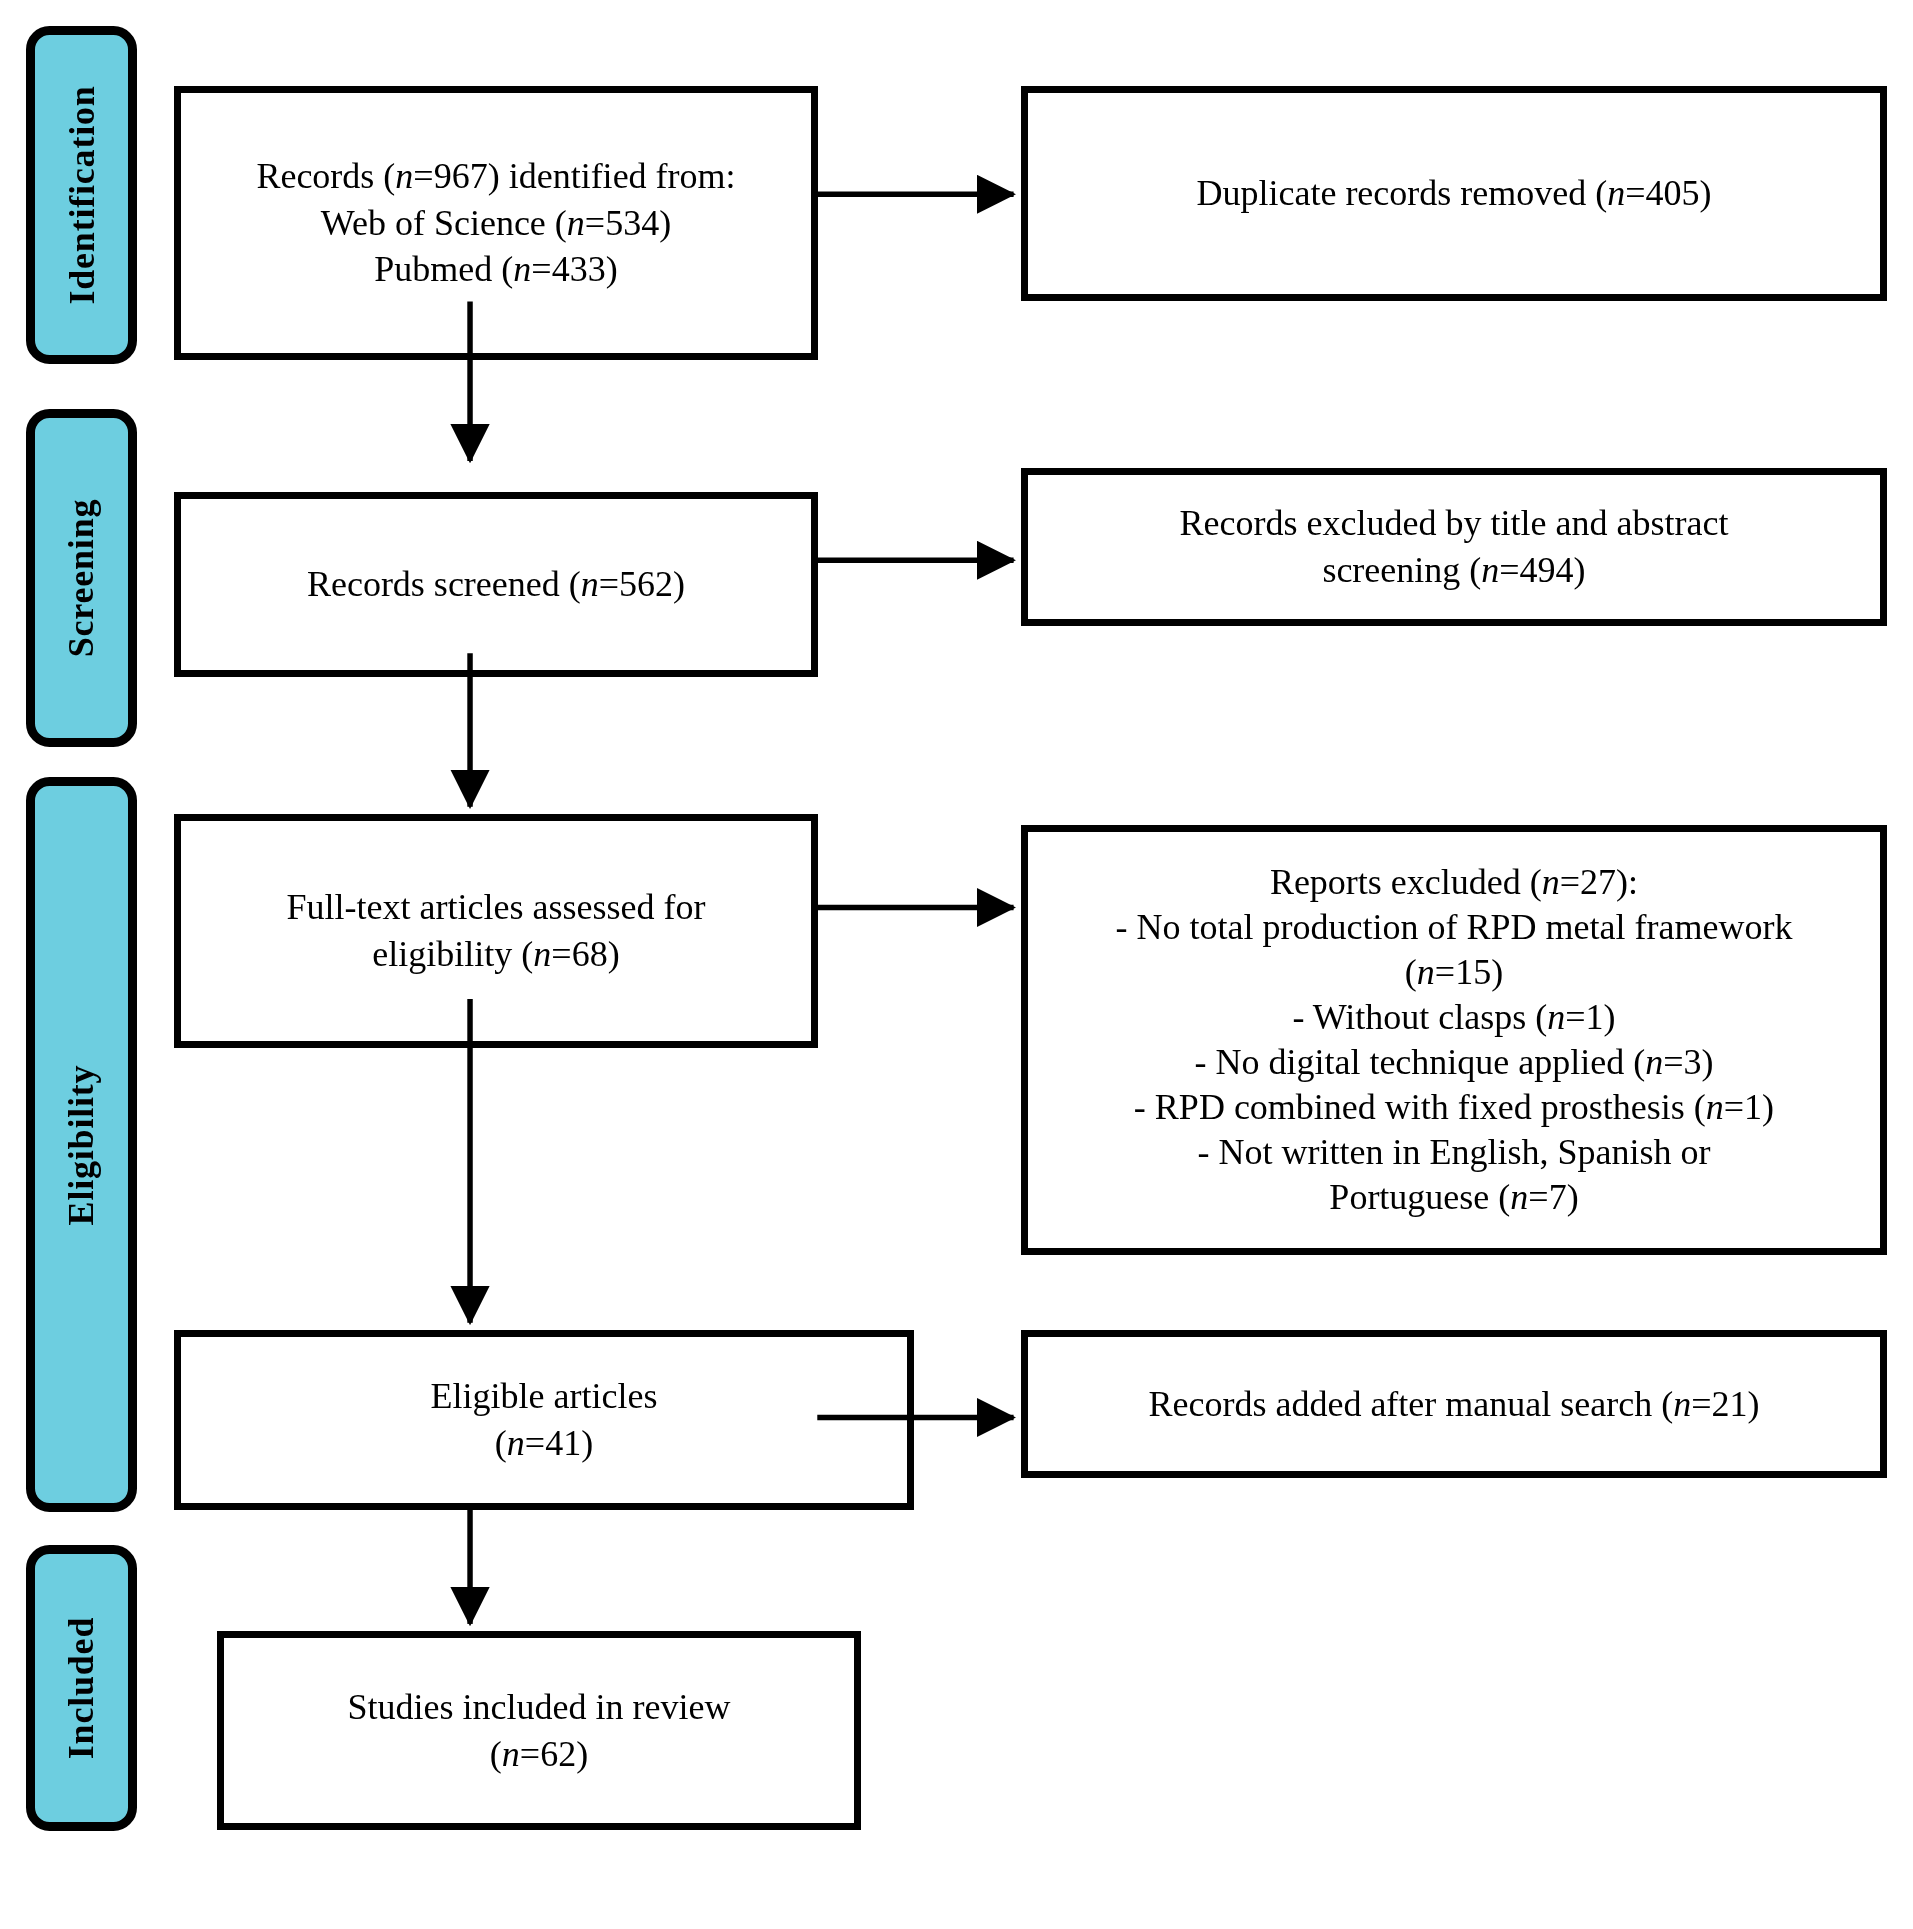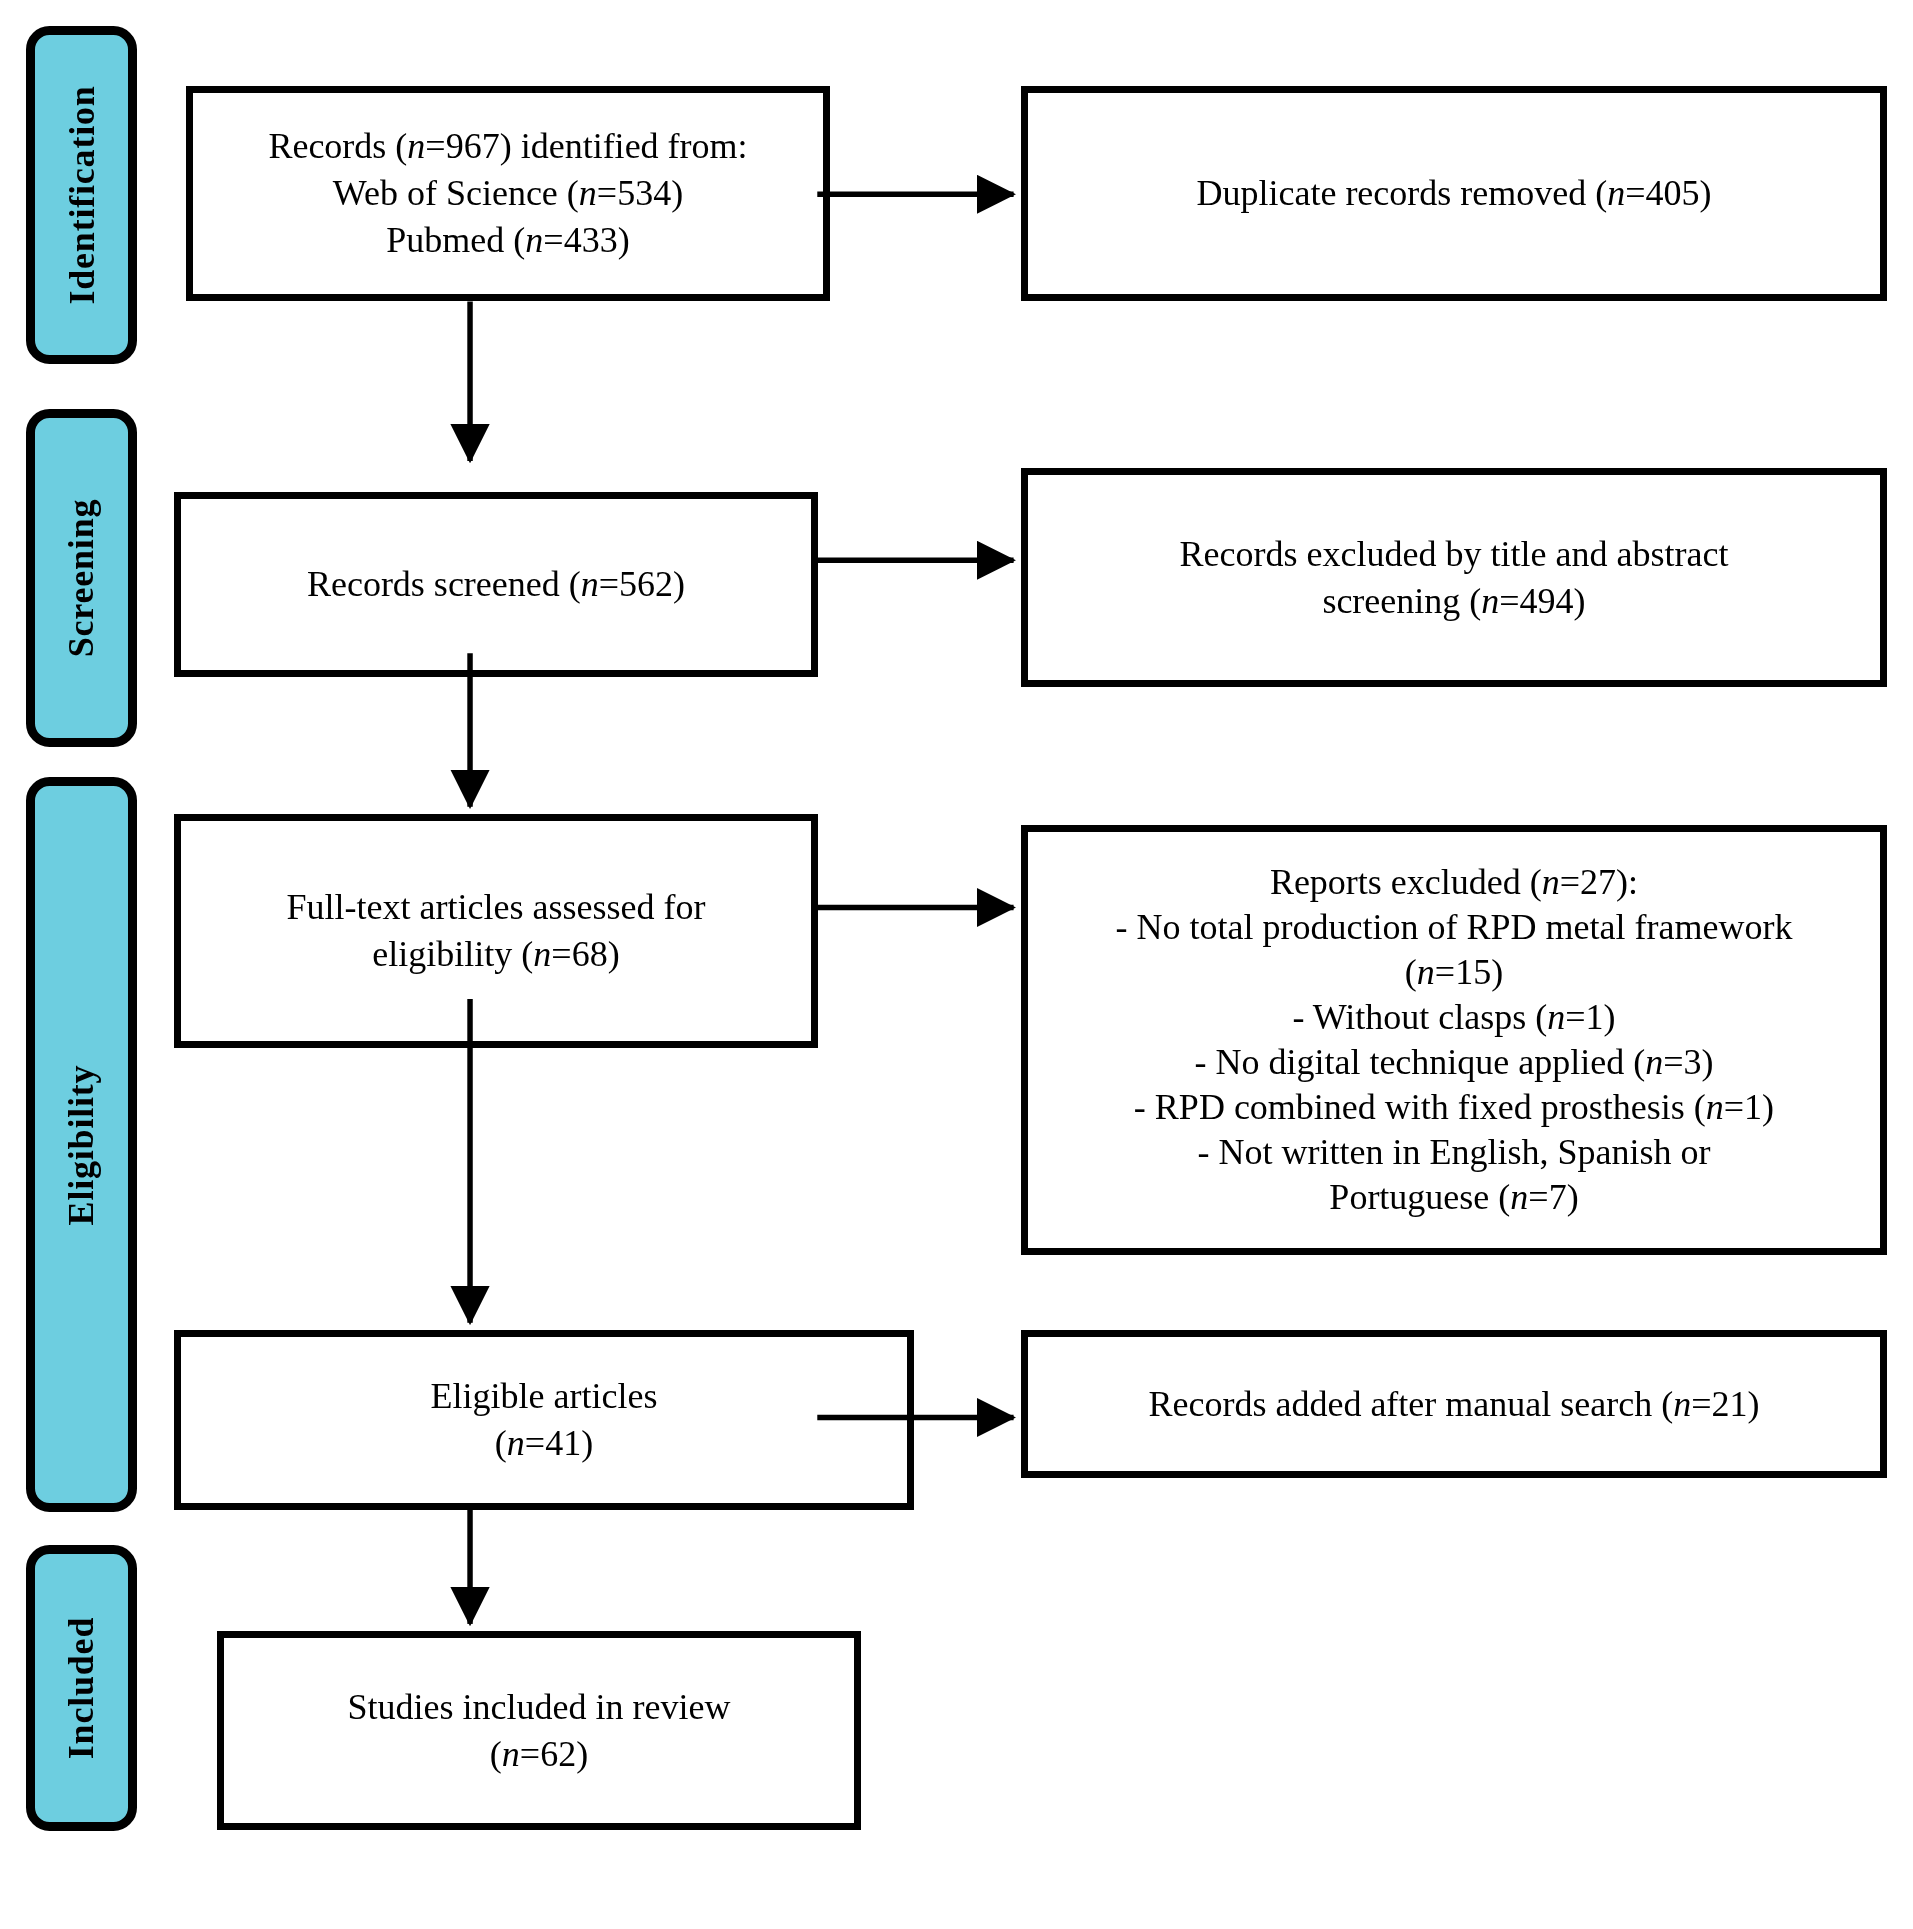--- a/index.html
+++ b/index.html
@@ -65,35 +65,35 @@
   </div>
 
   <div class="pill" style="top:777px;height:735px;">
     <span class="pill-text">Eligibility</span>
   </div>
 
   <div class="pill" style="top:1545px;height:286px;">
     <span class="pill-text">Included</span>
   </div>
 
-  <div class="box" style="left:174px;top:86px;width:644px;height:215px;margin-left:12px;">
+  <div class="box" style="left:174px;top:86px;width:644px;height:274px;">
     <span class="box-text">Records (<em class="nvar">n</em>=967) identified from:
 Web of Science (<em class="nvar">n</em>=534)
 Pubmed (<em class="nvar">n</em>=433)</span>
   </div>
 
   <div class="box" style="left:1021px;top:86px;width:866px;height:215px;">
     <span class="box-text">Duplicate records removed (<em class="nvar">n</em>=405)</span>
   </div>
 
   <div class="box" style="left:174px;top:468px;width:644px;height:185px;margin-top:24px;">
     <span class="box-text">Records screened (<em class="nvar">n</em>=562)</span>
   </div>
 
-  <div class="box" style="left:1021px;top:468px;width:866px;height:219px;">
+  <div class="box" style="left:1021px;top:468px;width:866px;height:158px;">
     <span class="box-text">Records excluded by title and abstract
 screening (<em class="nvar">n</em>=494)</span>
   </div>
 
   <div class="box" style="left:174px;top:814px;width:644px;height:234px;">
     <span class="box-text">Full-text articles assessed for
 eligibility (<em class="nvar">n</em>=68)</span>
   </div>
 
   <div class="box tight" style="left:1021px;top:825px;width:866px;height:430px;">

